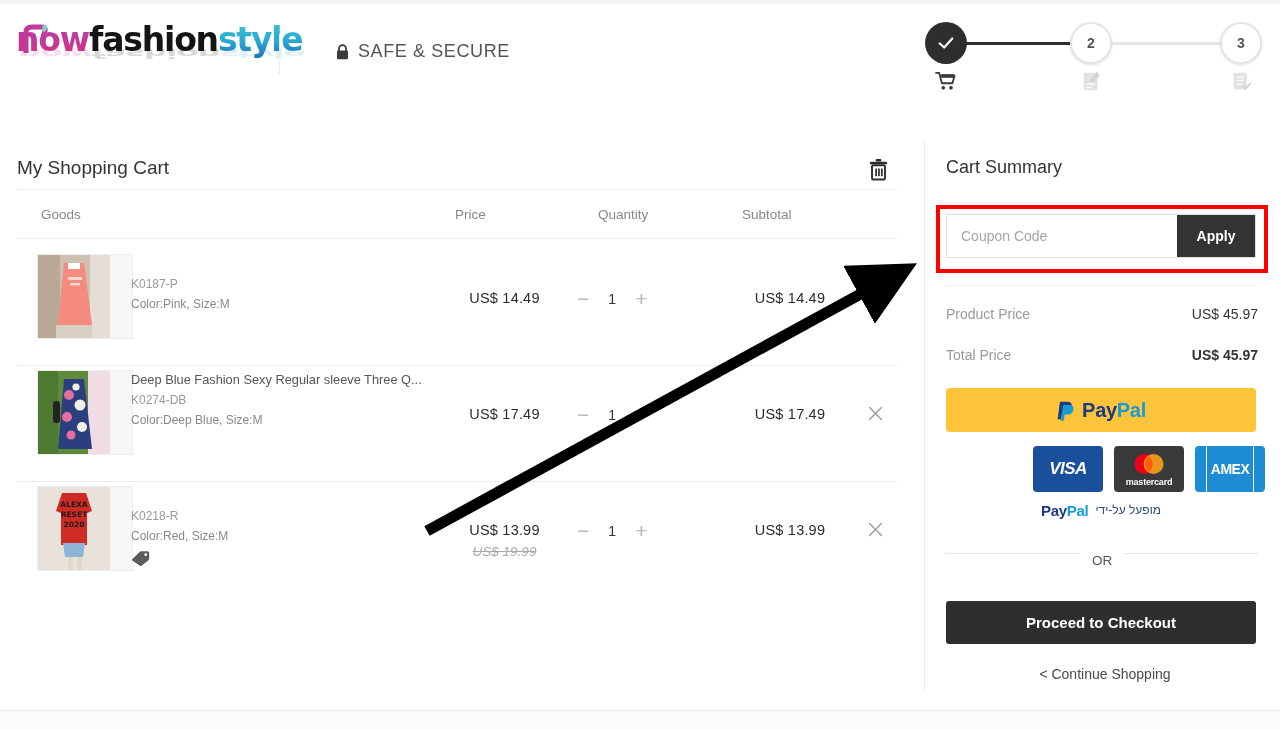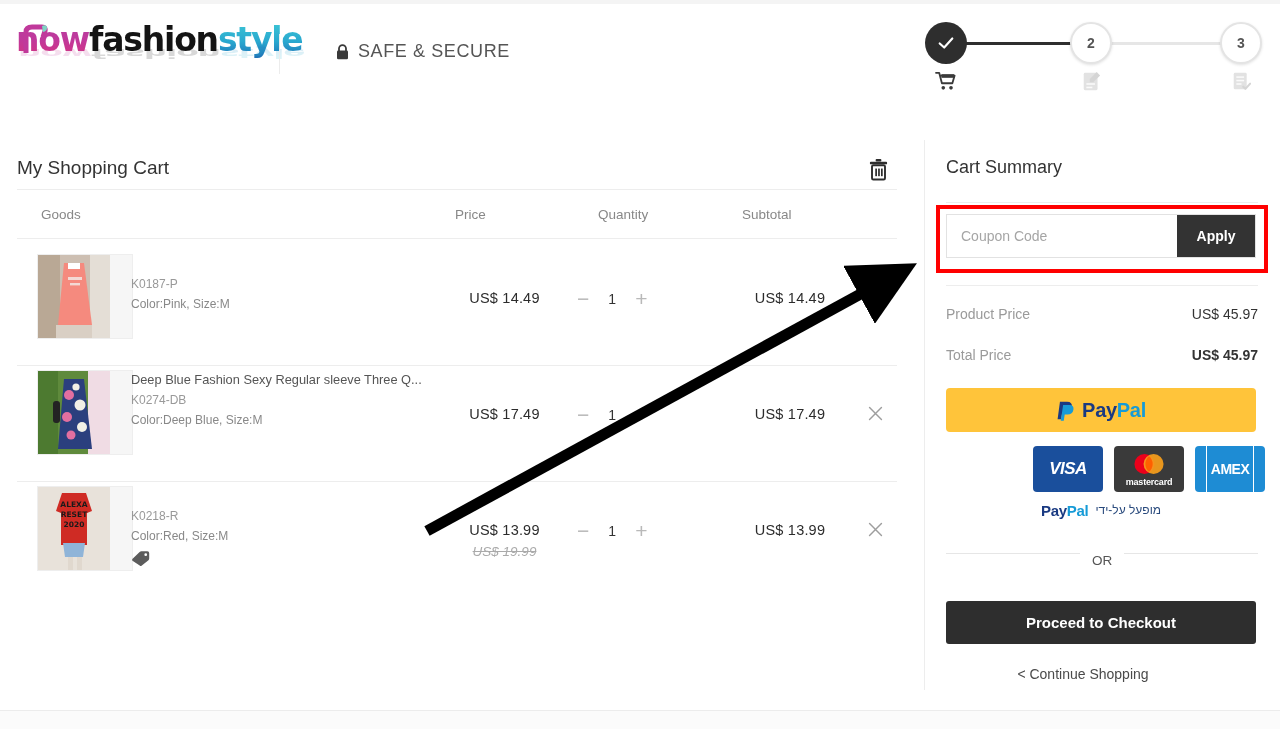--- a/index.html
+++ b/index.html
@@ -123,21 +123,21 @@
 
   .or-wrap { position:absolute; left:946px; top:553px; width:312px; height:22px;
              display:flex; align-items:flex-start; gap:12px; }
   .or-line { flex:1; height:1px; background:#e6e6e6; }
   .or-txt { font-size:13.5px; color:#555; }
 
   .checkout-btn { position:absolute; left:946px; top:601px; width:310px; height:43px;
                   background:#2e2e2e; color:#fff; border:0; border-radius:3px;
                   font-size:15px; font-weight:bold; cursor:pointer;
                   font-family:"Liberation Sans", sans-serif; }
-  .continue { position:absolute; left:928px; top:666px; width:310px; text-align:center;
+  .continue { position:absolute; left:950px; top:666px; width:310px; text-align:center;
               font-size:14px; color:#4a4a4a; cursor:pointer; }
 
   
   .footer-rule { position:absolute; left:0; top:710px; width:1280px; height:1px; background:#ececec; }
   .footer-pad  { position:absolute; left:0; top:711px; width:1280px; height:18px; background:#fbfbfb; }
 
   
   .anno-box { position:absolute; left:936px; top:205px; width:332px; height:68px;
               border:4px solid #ff0000; pointer-events:none; }
   .anno-arrow { position:absolute; left:0; top:0; width:1280px; height:729px;

